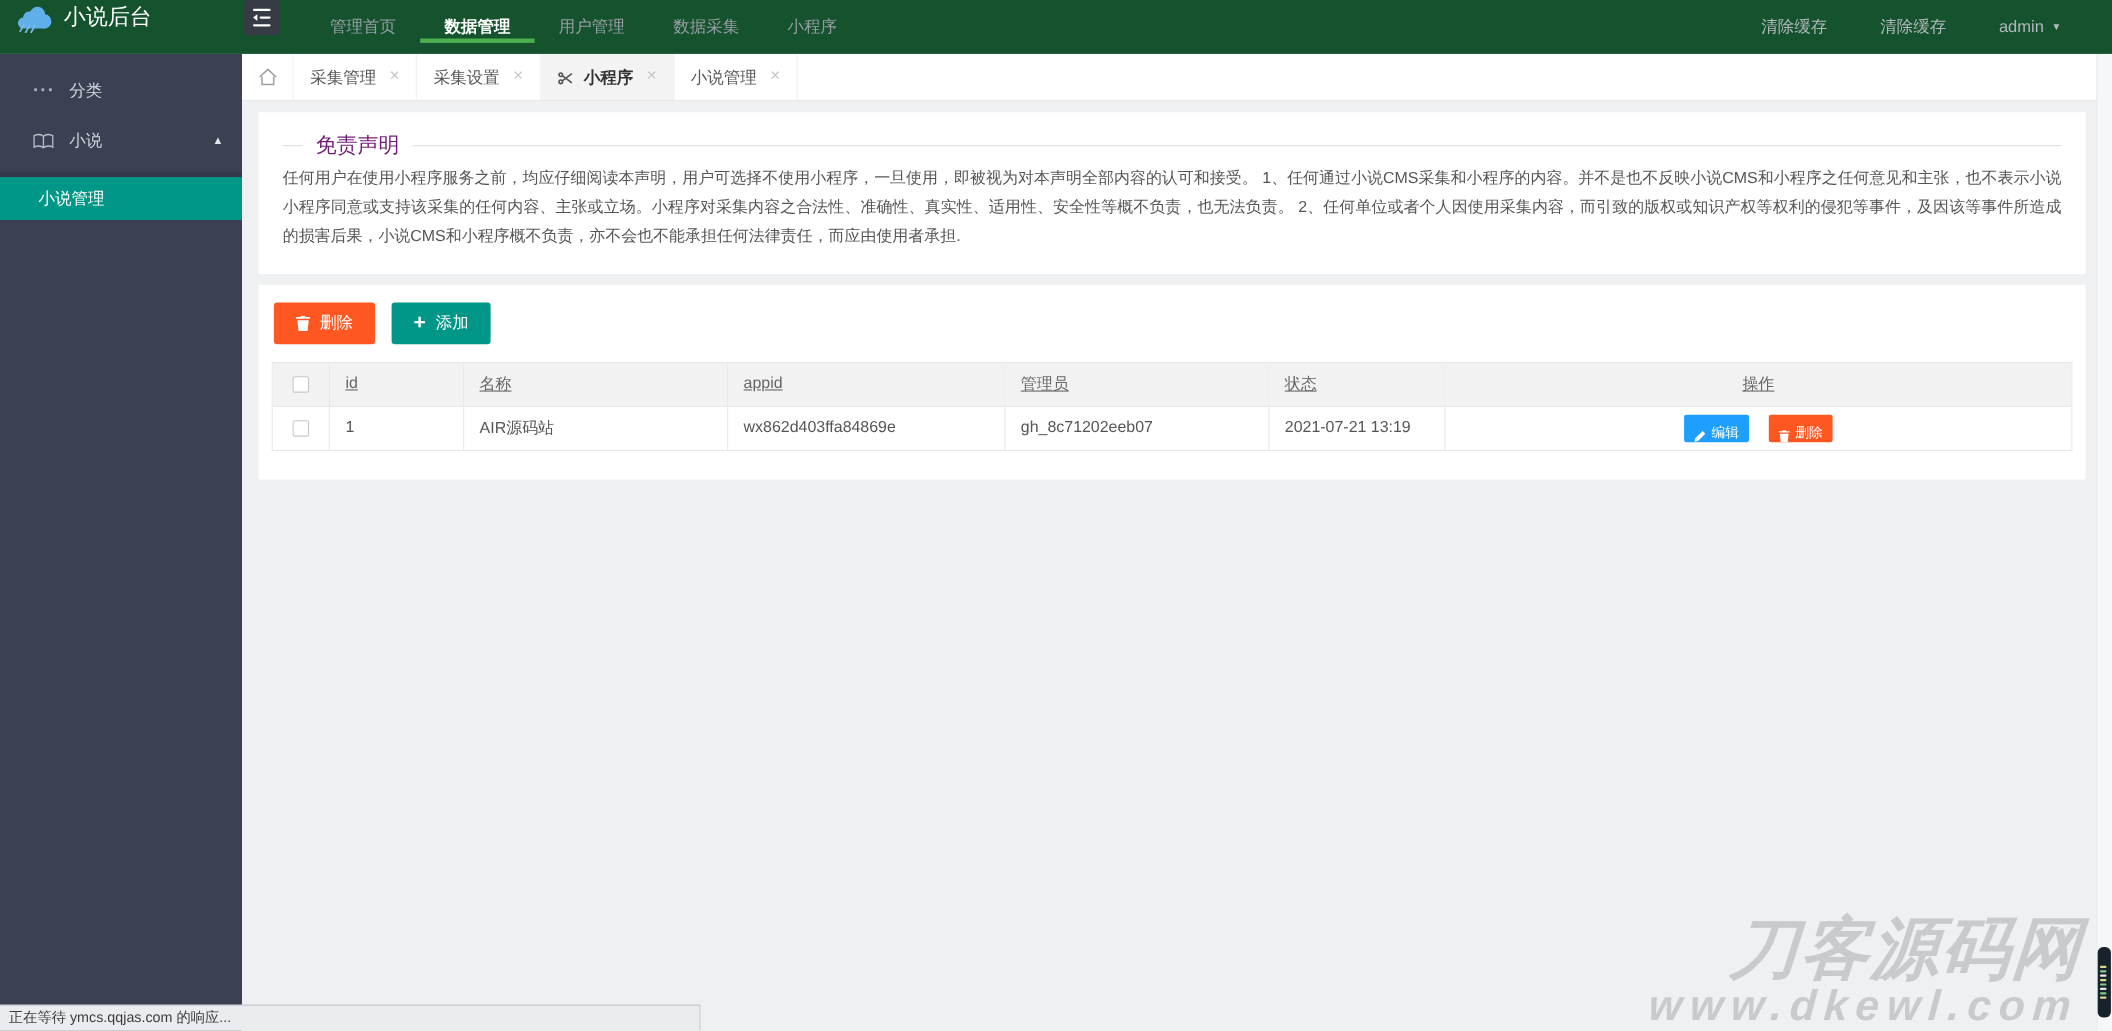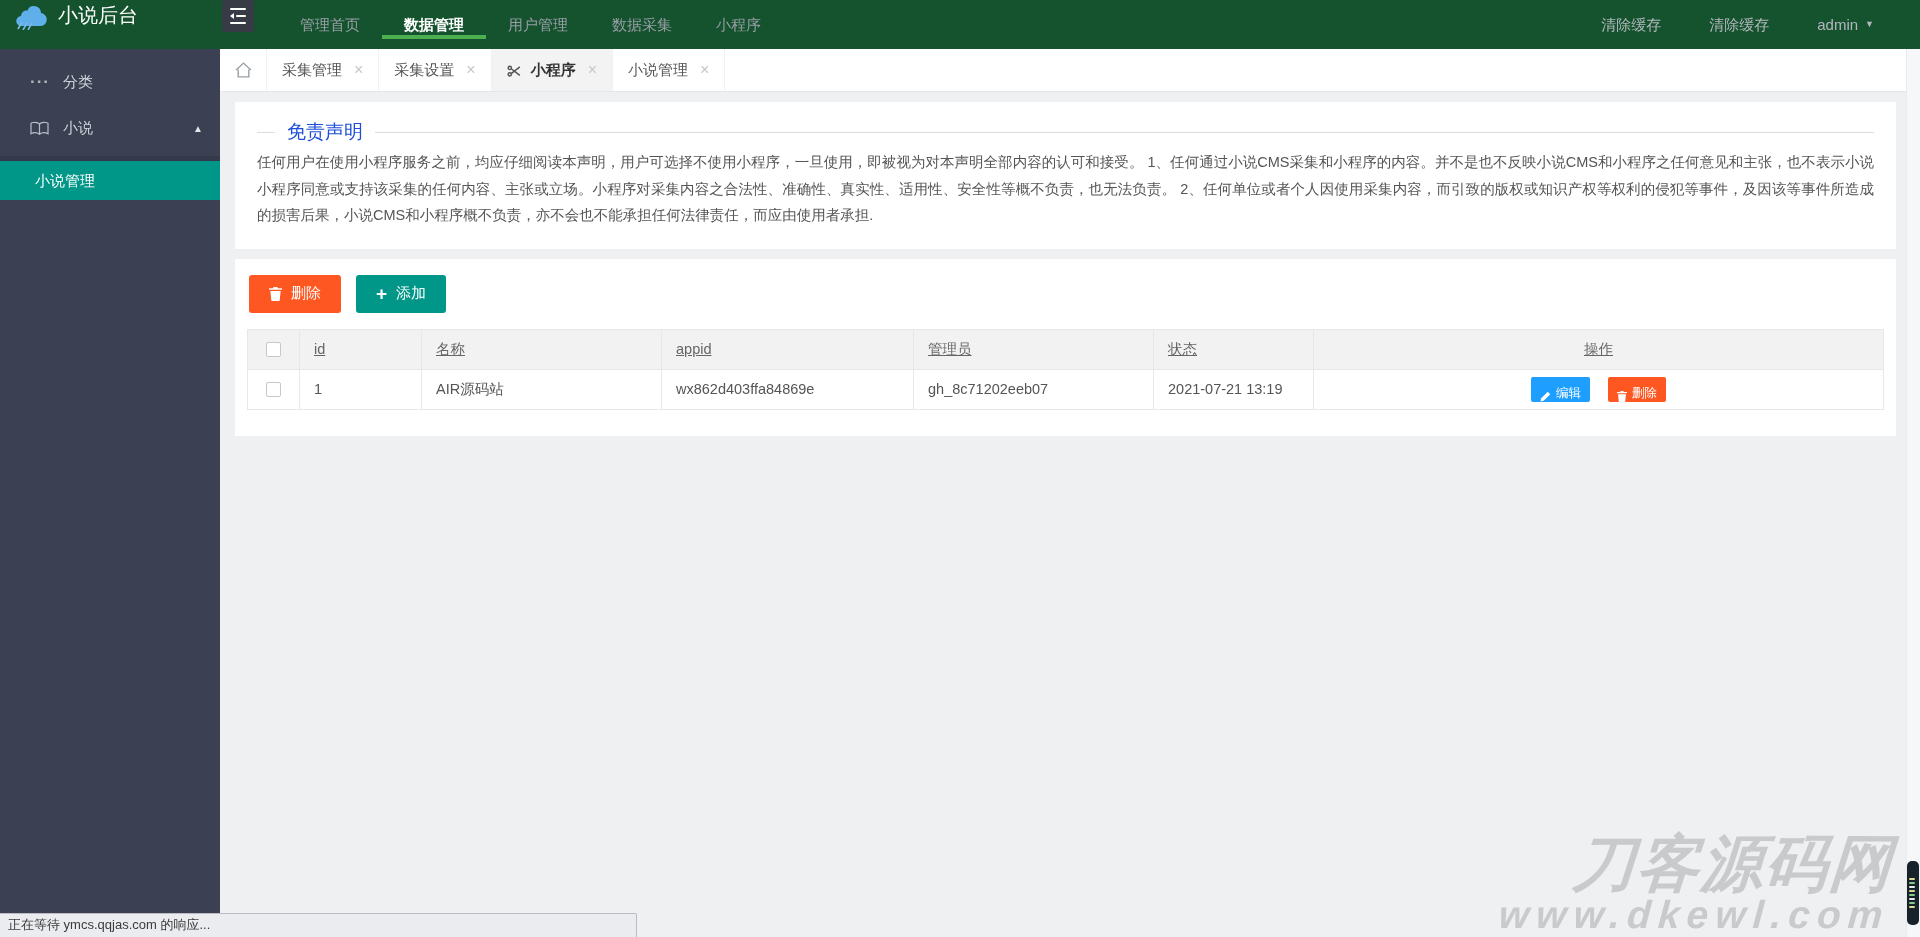--- a/index.html
+++ b/index.html
@@ -44,21 +44,21 @@
   .tabbar{height:43px;background:#fff;display:flex;border-bottom:1px solid #e4e6e8;}
   .tab{display:flex;align-items:center;padding:0 15px;font-size:15px;color:#555;border-right:1px solid #f1f1f1;cursor:pointer;gap:9px;white-space:nowrap;}
   .tab-home{width:47px;justify-content:center;padding:0;}
   .tab.active{background:#f3f3f3;font-weight:bold;color:#333;}
   .tab .close{color:#c6c6c6;font-size:16px;margin-left:3px;font-weight:normal;cursor:pointer;}
   .tab-icon{display:inline-flex;align-items:center;}
   .content{padding:10px 10px 0 15px;}
   .panel{background:#fff;}
   .panel-disclaimer{padding:22px 22px 20px;}
   .field-head{position:relative;border-top:1px solid #dcdcdc;margin-top:8px;}
-  .field-title{position:absolute;top:-14px;left:18px;background:#fff;padding:0 12px;font-size:19px;color:#1d4ed8;}
+  .field-title{position:absolute;top:-14px;left:18px;background:#fff;padding:0 12px;font-size:19px;color:#701a75;}
   .disclaimer-text{margin-top:16px;font-size:14.5px;color:#555;line-height:26.5px;text-align:justify;}
   .panel-table{margin-top:10px;padding:14px 12px 26px;}
   .btn-row{display:flex;gap:15px;margin:2px 0 16px 2px;}
   .btn{display:inline-flex;align-items:center;gap:9px;height:38px;padding:0 20px;border:none;border-radius:3px;color:#fff;font-size:15px;cursor:pointer;}
   .btn-danger{background:#FF5722;}
   .btn-teal{background:#009688;}
   .btn .plus{font-size:19px;font-weight:bold;line-height:1;}
   table{width:100%;border-collapse:collapse;table-layout:fixed;}
   th,td{border:1px solid #e8e8e8;height:40px;padding:0 0 0 14px;text-align:left;font-weight:normal;overflow:hidden;}
   thead th{background:#f2f2f2;color:#666;font-size:14.5px;text-decoration:underline;}

